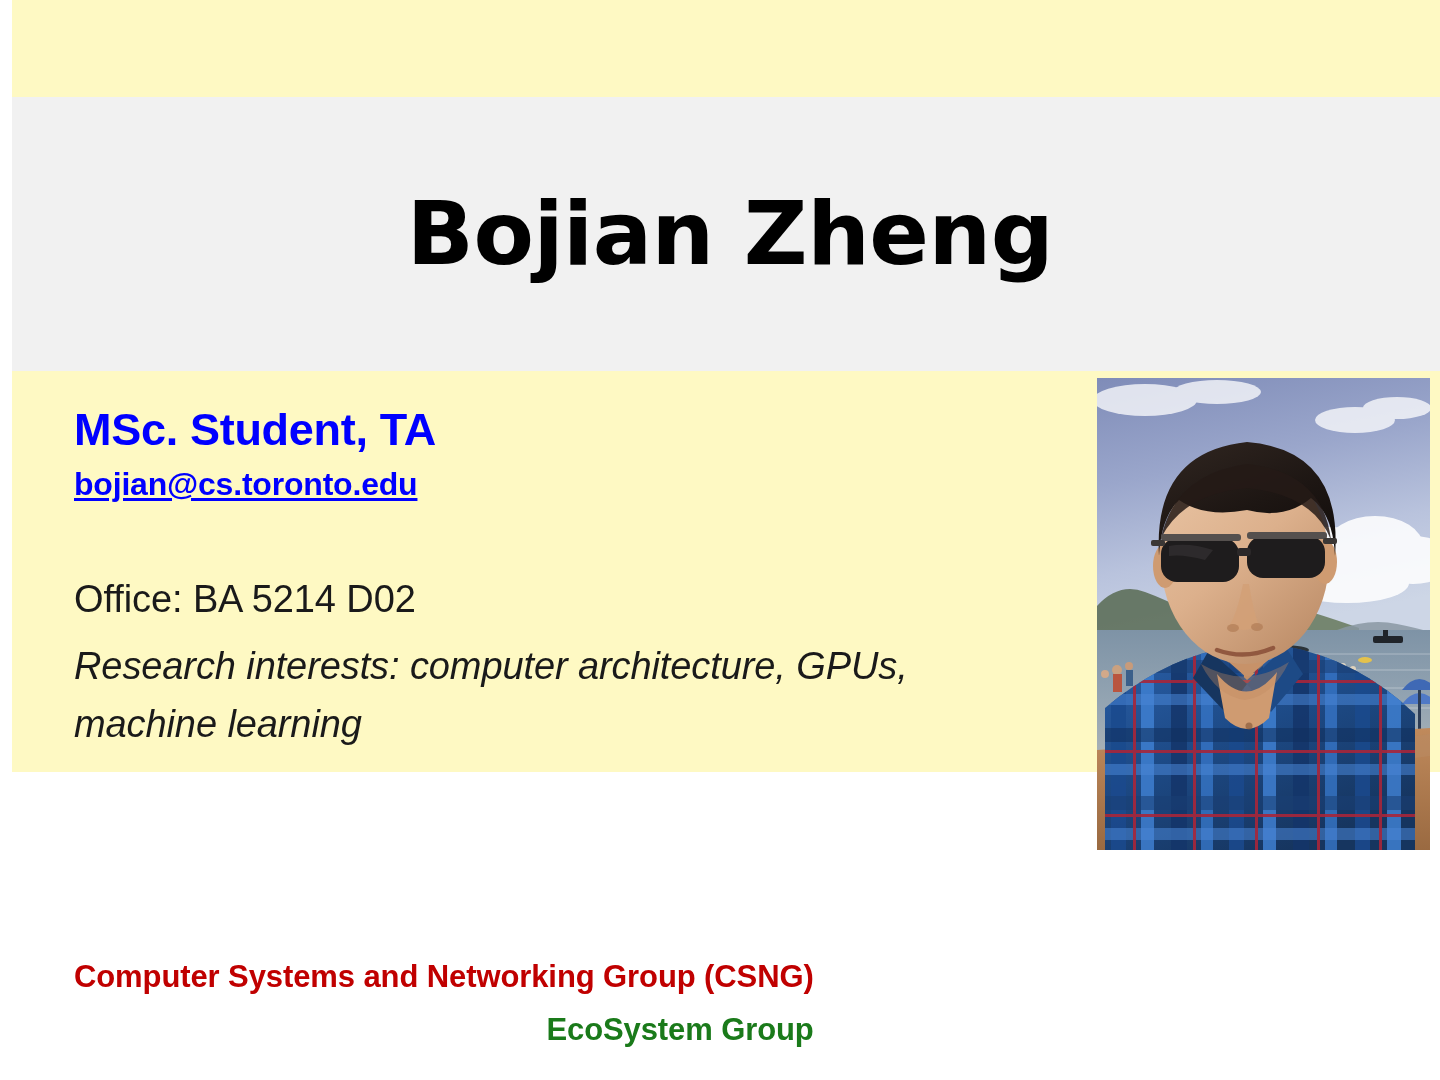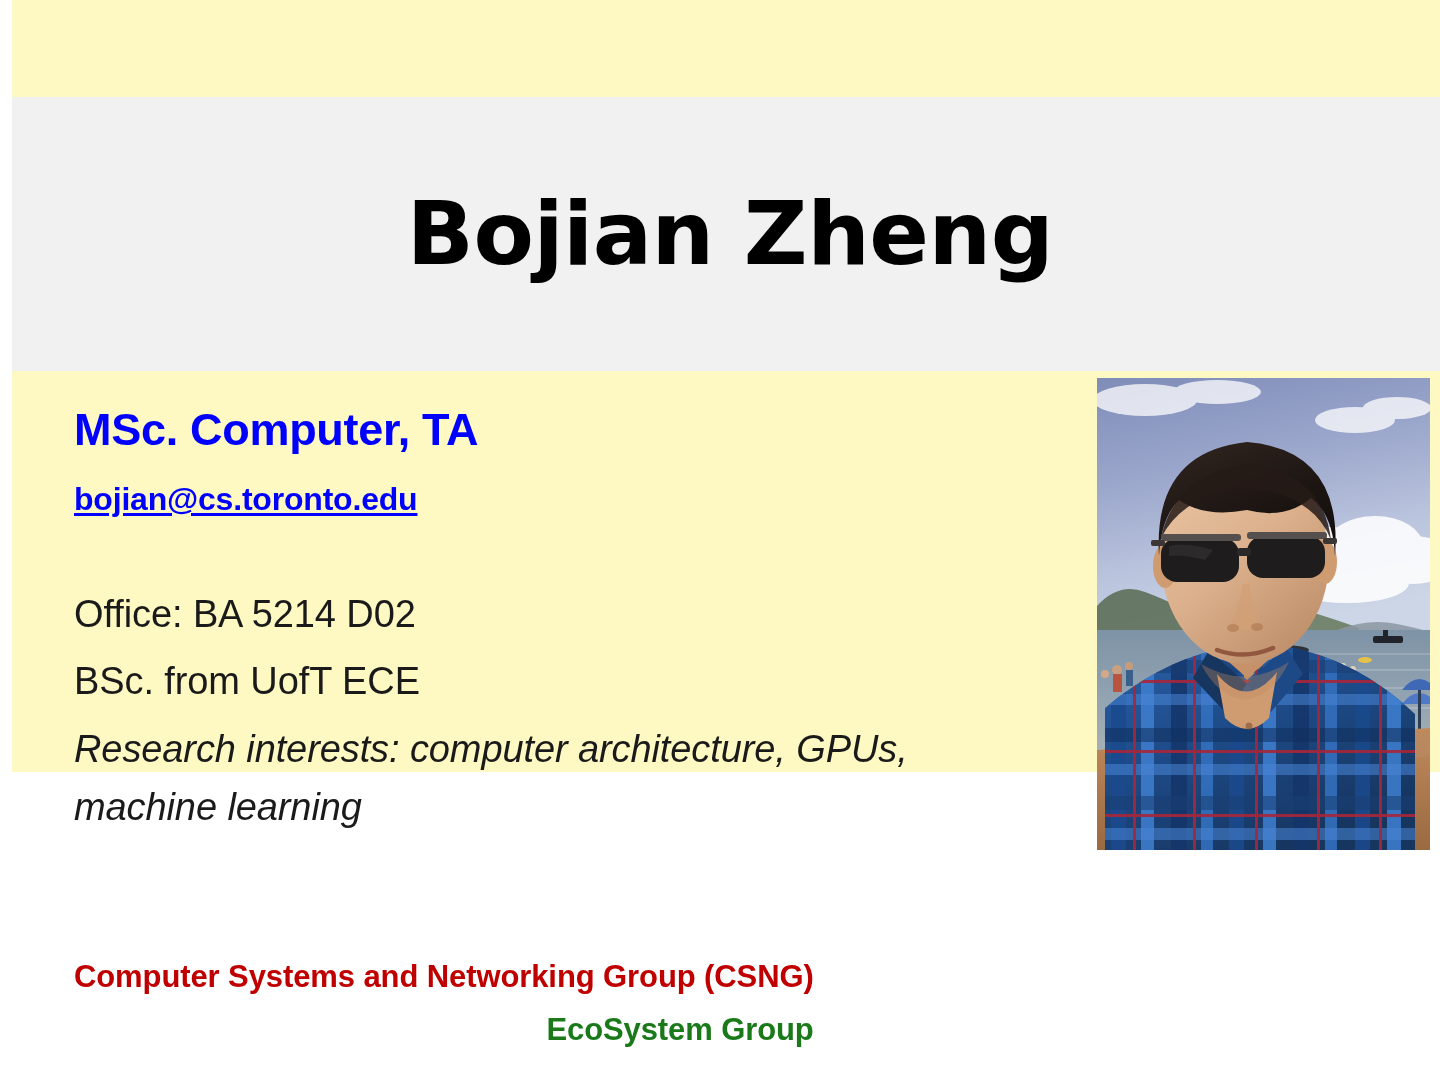--- a/index.html
+++ b/index.html
@@ -76,21 +76,20 @@
   }
   .email-link {
     font-family: "Liberation Sans", sans-serif;
     font-weight: bold;
     font-size: 32px;
     color: #0000ff;
     text-underline-offset: 3px;
     letter-spacing: -0.2px;
     cursor: pointer;
     display: inline-block;
-    margin-top: 15px;
   }
 
   .detail-block {
     margin-top: 68px;
   }
   .detail-line {
     font-family: "Liberation Sans", sans-serif;
     font-weight: normal;
     font-size: 38px;
     line-height: 1.52;
@@ -137,29 +136,28 @@
 <body>
 
 <div class="slide">
 
   <div class="title-band">
     <div class="title-text">Bojian Zheng</div>
   </div>
 
   <div class="content-left">
 
-    <p class="role-line">MSc. Computer, TA</p>
+    <p class="role-line">MSc. Student, TA</p>
 
     <p class="email-line">
       <a class="email-link" href="#">bojian@cs.toronto.edu</a>
     </p>
 
     <div class="detail-block">
       <p class="detail-line">Office: BA 5214 D02</p>
-      <p class="detail-line">BSc. from UofT ECE</p>
       <p class="detail-line wrap">Research interests: computer architecture, GPUs, machine learning</p>
     </div>
 
   </div>
 
   <div class="affiliations">
     <p class="affil-line affil-csng">Computer Systems and Networking Group (CSNG)</p>
     <p class="affil-line affil-eco">EcoSystem Group</p>
   </div>
 

